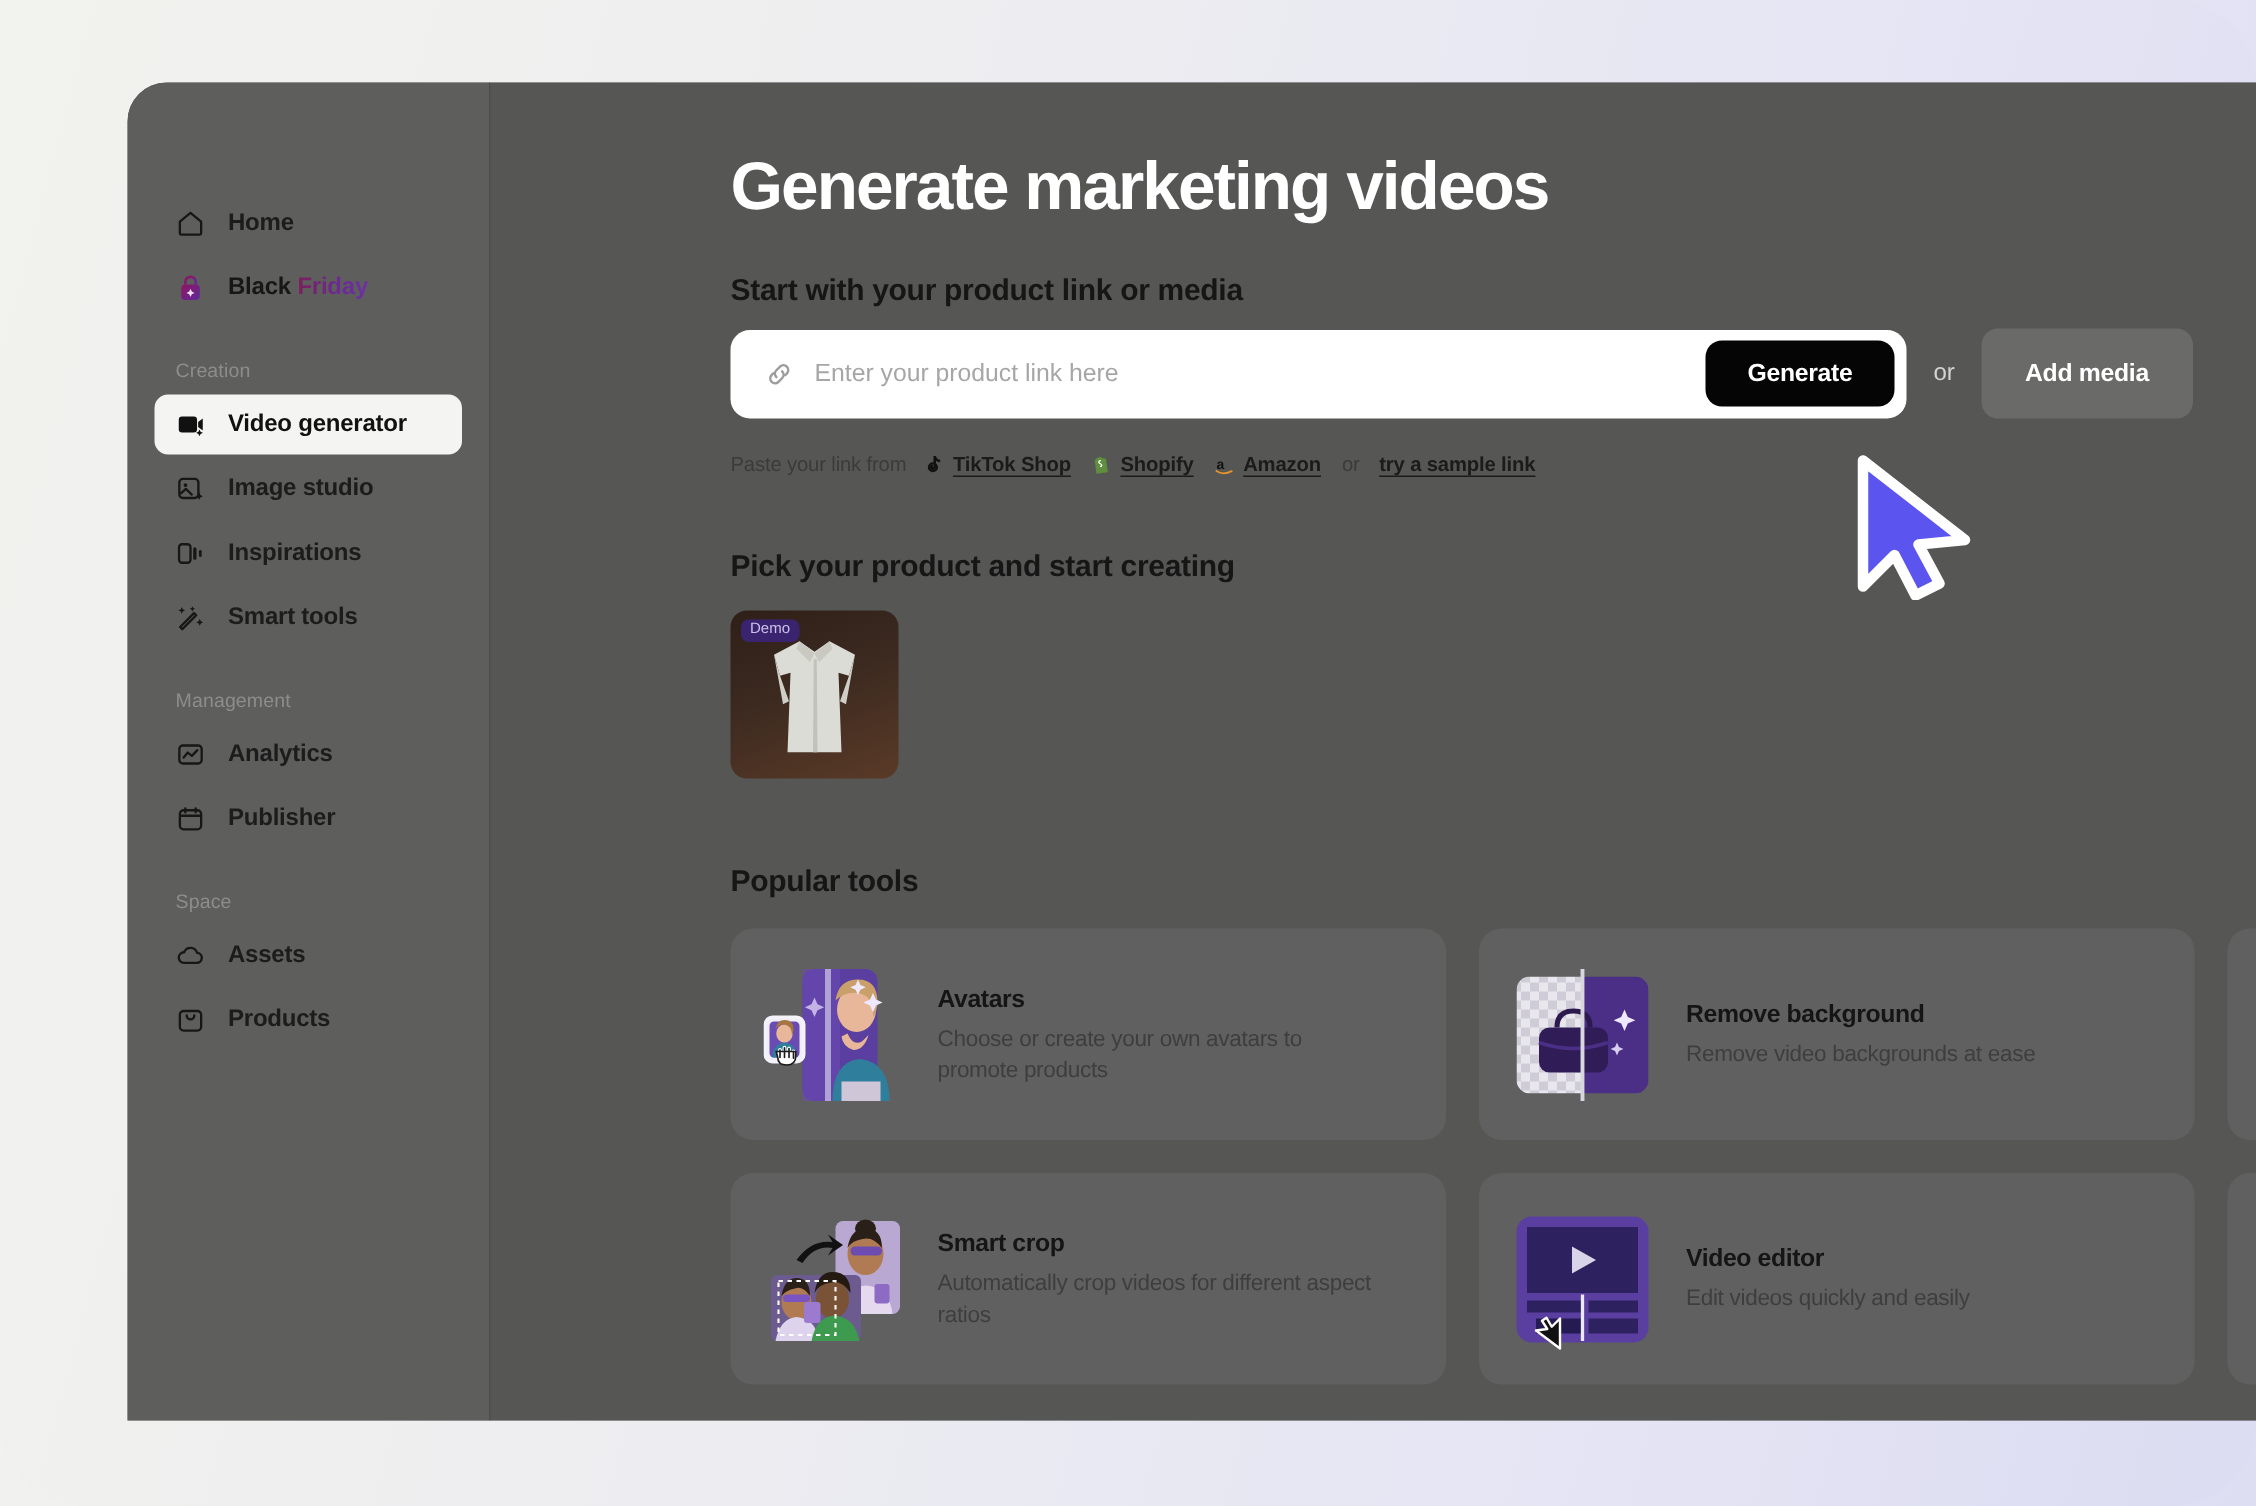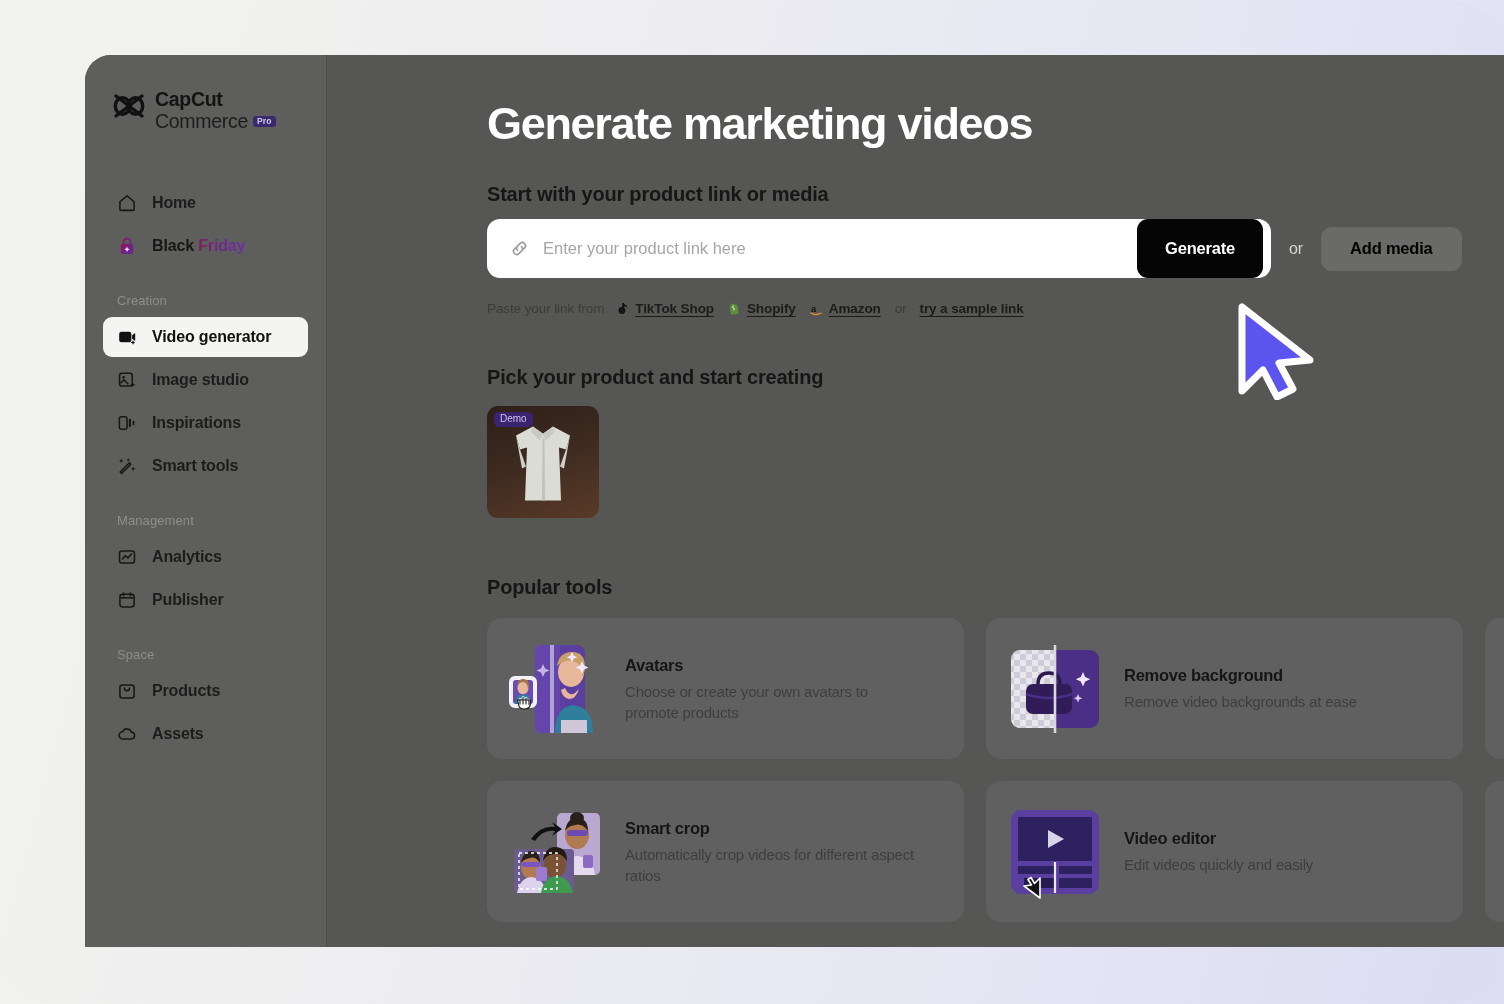--- a/index.html
+++ b/index.html
@@ -136,38 +136,38 @@
     flex: 1 1 auto;
     border: none; outline: none; background: transparent;
     font-family: "Liberation Sans", sans-serif;
     font-size: 16.5px; color: #222;
     margin-left: 13px;
   }
   #link-input::placeholder { color: #a6a6a6; }
   #generate-btn {
     background: #050505; color: #ffffff;
     border: none; border-radius: 11px;
-    height: 59px; padding: 0 28px;
+    height: 44px; padding: 0 28px;
     font-family: "Liberation Sans", sans-serif;
     font-size: 16.5px; font-weight: bold;
     letter-spacing: -0.2px;
     cursor: pointer;
     margin-right: 2px;
   }
   #or-text {
     font-size: 16px; color: #d4d4d3;
     margin: 0 18px;
     letter-spacing: -0.1px;
   }
   #add-media-btn {
-    height: 44px; padding: 0 29px;
+    height: 60px; padding: 0 29px;
     background: #6a6a69;
     border: none; border-radius: 11px;
     font-family: "Liberation Sans", sans-serif;
-    font-size: 16.5px; font-weight: bold; color: #000000;
+    font-size: 16.5px; font-weight: bold; color: #ffffff;
     letter-spacing: -0.2px; cursor: pointer; text-align: right;
   }
 
   
   #paste-row {
     margin-top: 23px;
     display: flex; align-items: center;
     font-size: 13.5px; color: #393939;
     gap: 0;
     letter-spacing: -0.1px;
@@ -256,34 +256,20 @@
 </style>
 </head>
 <body>
 
 <div id="frame-outer">
 
   <div id="app-window">
 
     <aside id="sidebar">
 
-      <div class="logo-wrap">
-        <svg class="logo-mark" viewBox="0 0 34 28">
-          <path d="M4 4 L30 24 M30 4 L4 24" stroke="#111" stroke-width="3.4" fill="none" stroke-linecap="round"></path>
-          <ellipse cx="10.5" cy="14" rx="7.2" ry="8.2" fill="none" stroke="#111" stroke-width="3.4"></ellipse>
-          <ellipse cx="23.5" cy="14" rx="7.2" ry="8.2" fill="none" stroke="#111" stroke-width="3.4"></ellipse>
-        </svg>
-        <div class="logo-text">
-          <div class="logo-l1">CapCut</div>
-          <div class="logo-l2row">
-            <span class="logo-l2">Commerce</span>
-            <span class="pro-badge">Pro</span>
-          </div>
-        </div>
-      </div>
 
       <nav class="nav">
 
         <div class="nav-item">
           <svg class="ico" viewBox="0 0 22 22">
             <path d="M3.2 9.6 L11 3.2 L18.8 9.6 V18.2 a0.9 0.9 0 0 1-0.9 0.9 H4.1 a0.9 0.9 0 0 1-0.9-0.9 Z" fill="none" stroke="#171717" stroke-width="1.7" stroke-linejoin="round"></path>
           </svg>
           <span class="nav-label">Home</span>
         </div>
 
@@ -360,31 +346,31 @@
             <path d="M3.6 8.6 H18.4" stroke="#171717" stroke-width="1.7"></path>
             <path d="M7.2 3.2 V6.2 M14.8 3.2 V6.2" stroke="#171717" stroke-width="1.7" stroke-linecap="round"></path>
           </svg>
           <span class="nav-label">Publisher</span>
         </div>
 
         <div class="nav-group-title">Space</div>
 
         <div class="nav-item">
           <svg class="ico" viewBox="0 0 22 22">
+            <path d="M6.2 16.4 a3.9 3.9 0 0 1 0.15-7.8 a5 5 0 0 1 9.5 0.5 a3.6 3.6 0 0 1-0.45 7.3 Z" fill="none" stroke="#171717" stroke-width="1.7" stroke-linejoin="round"></path>
+          </svg>
+          <span class="nav-label">Assets</span>
+        </div>
+
+        <div class="nav-item">
+          <svg class="ico" viewBox="0 0 22 22">
             <rect x="3.2" y="4.4" width="15.6" height="14.4" rx="2.8" fill="none" stroke="#171717" stroke-width="1.7"></rect>
             <path d="M8.2 7.6 a2.8 3 0 0 0 5.6 0" fill="none" stroke="#171717" stroke-width="1.7" stroke-linecap="round"></path>
           </svg>
           <span class="nav-label">Products</span>
-        </div>
-
-        <div class="nav-item">
-          <svg class="ico" viewBox="0 0 22 22">
-            <path d="M6.2 16.4 a3.9 3.9 0 0 1 0.15-7.8 a5 5 0 0 1 9.5 0.5 a3.6 3.6 0 0 1-0.45 7.3 Z" fill="none" stroke="#171717" stroke-width="1.7" stroke-linejoin="round"></path>
-          </svg>
-          <span class="nav-label">Assets</span>
         </div>
 
       </nav>
     </aside>
 
     <main id="main">
 
       <h1 id="page-title">Generate marketing videos</h1>
 
       <section id="start-row">

